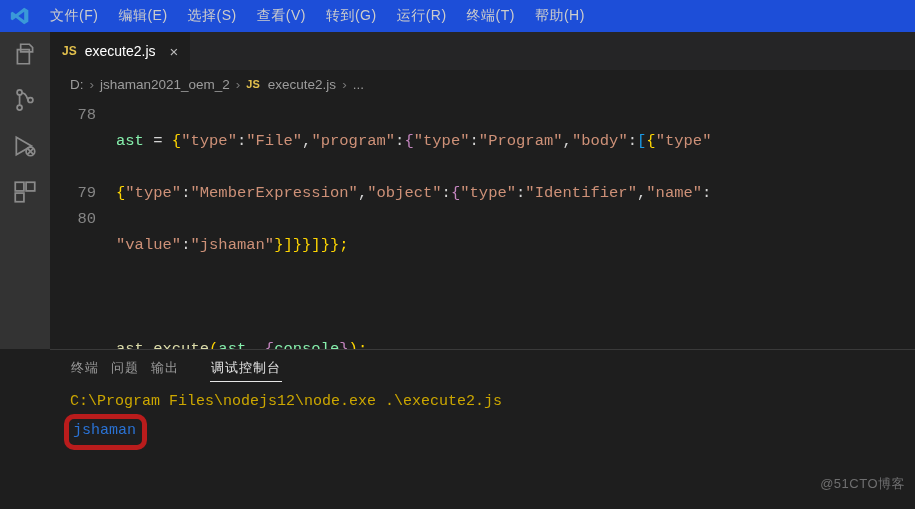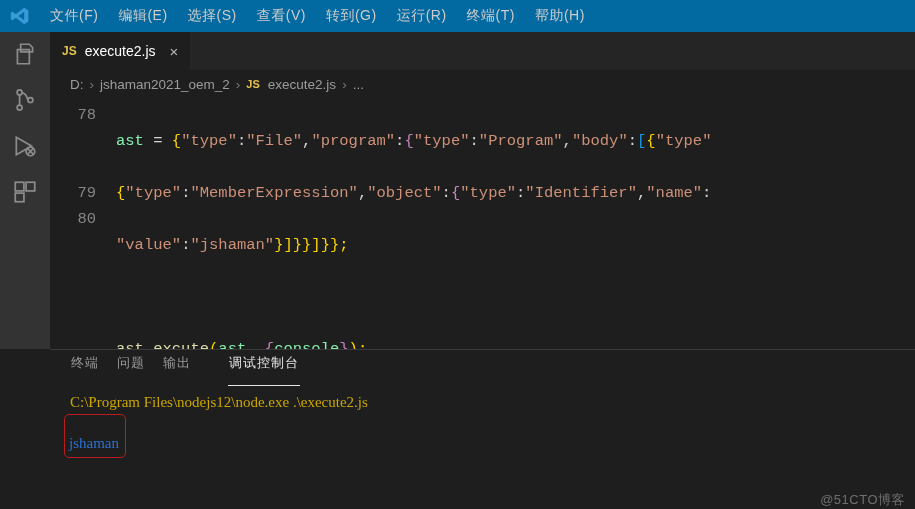--- a/index.html
+++ b/index.html
@@ -1,20 +1,20 @@
 <!DOCTYPE html>
 <html><head>
 <meta charset="utf-8">
 <style>
   * { box-sizing: border-box; margin: 0; padding: 0; }
   html, body { width: 915px; height: 509px; overflow: hidden; font-family: "Segoe UI", "Microsoft YaHei", sans-serif; background: #1e1e1e; color: #ccc; }
   .root { display: flex; flex-direction: column; width: 100%; height: 100%; }
 
   
-  .menubar { height: 32px; background: #0369a1; display: flex; align-items: center; padding: 0 6px; font-size: 14px; color: #ccc; }
+  .menubar { height: 32px; background: #1d4ed8; display: flex; align-items: center; padding: 0 6px; font-size: 14px; color: #ccc; }
   .menubar .logo { width: 20px; height: 20px; margin: 0 10px 0 4px; display: flex; align-items: center; justify-content: center; }
   .menubar .menu-item { padding: 4px 10px; cursor: default; letter-spacing: 0.5px; }
 
   
   .main { flex: 1; display: flex; min-height: 0; }
 
   .activitybar { width: 50px; background: #333333; display: flex; flex-direction: column; align-items: center; padding-top: 8px; gap: 18px; }
   .activitybar .ab-icon { width: 28px; height: 28px; color: #8b8b8b; display: flex; align-items: center; justify-content: center; cursor: pointer; }
   .activitybar .ab-icon svg { width: 26px; height: 26px; stroke: currentColor; fill: none; stroke-width: 1.6; }
 
@@ -37,29 +37,29 @@
   .tok-var   { color: #86efac; }
   .tok-op    { color: #d4d4d4; }
   .tok-brace { color: #ffd602; }
   .tok-brace2{ color: #c586c0; }
   .tok-brace3{ color: #1a99e6; }
   .tok-str   { color: #ce9178; }
   .tok-func  { color: #dcdcaa; }
 
   
   .panel { height: 160px; background: #1e1e1e; border-top: 1px solid #3a3a3a; display: flex; flex-direction: column; margin-left:50px; }
-  .panel-tabs { height: 36px; display: flex; gap: 16px; padding: 0 20px; font-size: 13px; color: #9a9a9a; }
+  .panel-tabs { height: 36px; display: flex; align-items: center; gap: 10px; padding: 0 20px; font-size: 13px; color: #9a9a9a; }
   .panel-tabs .ptab { padding: 4px 1px; cursor: pointer; letter-spacing: 1px;}
   .panel-tabs .ptab.active { color: #e6e6e6; border-bottom: 1px solid #e6e6e6; margin-left: 20px; }
-  .panel-body { flex:1; font-family: Liberation Serif, serif; font-size: 15px; line-height: 24px; padding: 4px 20px; color:#ccc;}
+  .panel-body { flex:1; font-family: Liberation Mono, monospace; font-size: 15px; line-height: 24px; padding: 4px 20px; color:#ccc;}
   .panel-body .cmd { color: #cca700; }
   .panel-body .out { color: #2a72d4; }
-  .hl-box { display:inline-block; border: 1px solid #b91c1c; padding: 16px 6px 2px 4px; border-radius: 5px; margin-left:-6px;}
+  .hl-box { display:inline-block; border: 5px solid #b91c1c; padding: 0px 6px 2px 4px; border-radius: 10px; margin-left:-6px;}
 
-  .watermark { position: absolute; right: 10px; bottom: 0; font-size: 13px; color: #6f6f70; font-family: "Microsoft YaHei", sans-serif; letter-spacing: 0.5px;}
+  .watermark { position: absolute; right: 10px; bottom: 16px; font-size: 13px; color: #6f6f70; font-family: "Microsoft YaHei", sans-serif; letter-spacing: 0.5px;}
 </style>
 </head>
 <body>
 
 <div class="root">
 
   <div class="menubar">
     <span class="logo">
       <svg viewBox="0 0 24 24">
           <path d="M17 2 L22 5 L22 19 L17 22 L7 14 L3 17 L1 16 L1 8 L3 7 L7 10 Z M17 7 L10 12 L17 17 Z" fill="#3a99d8" stroke="none"></path>

